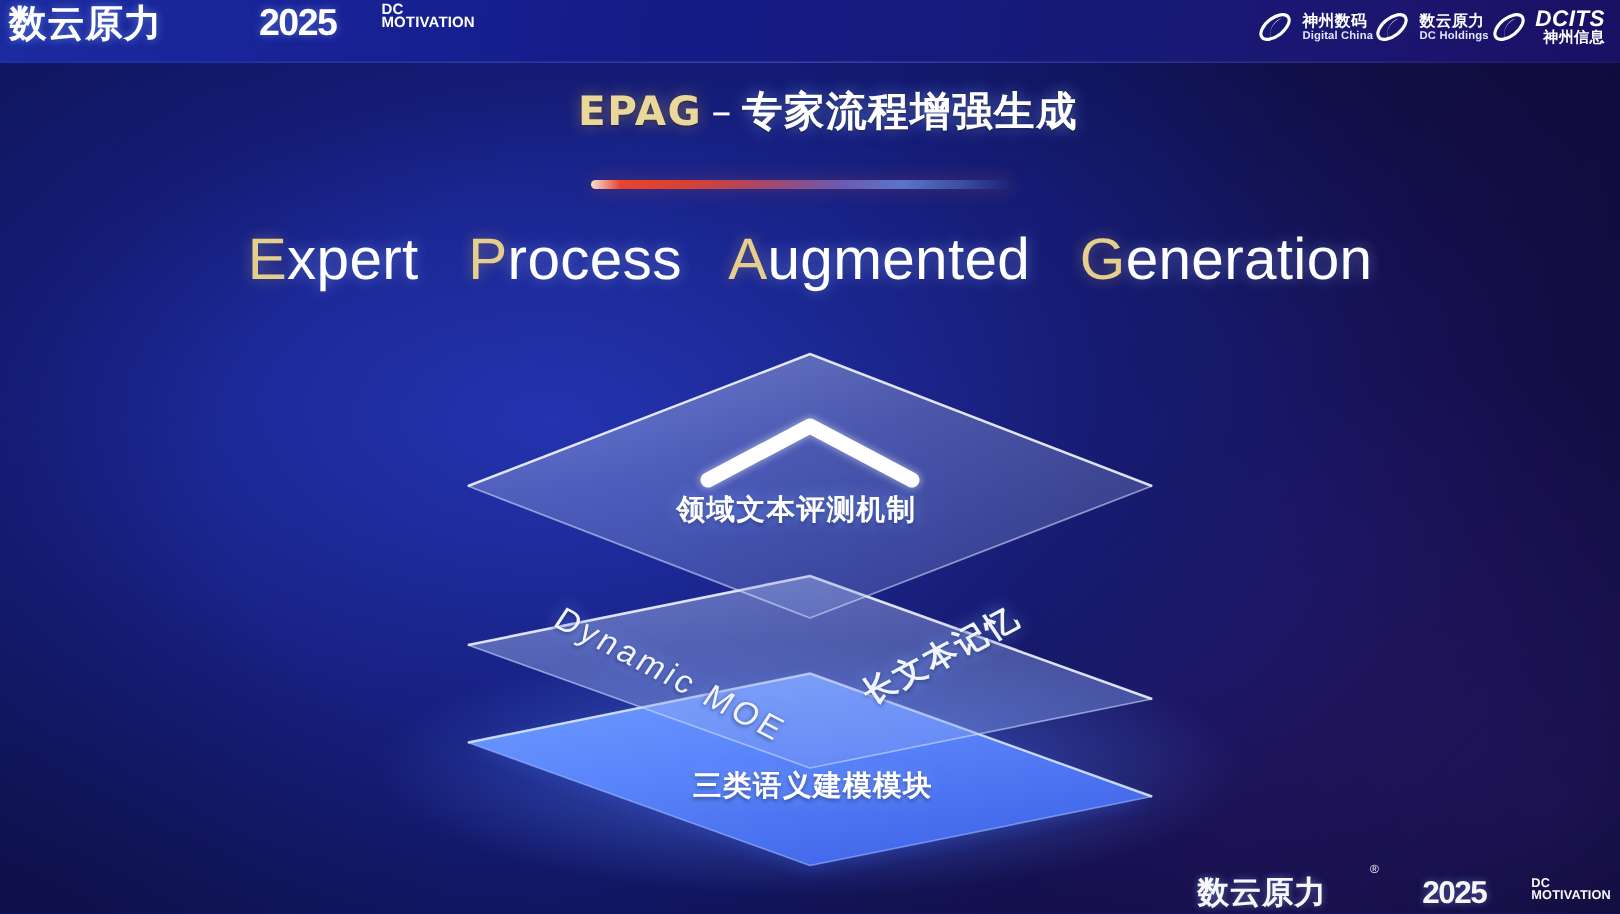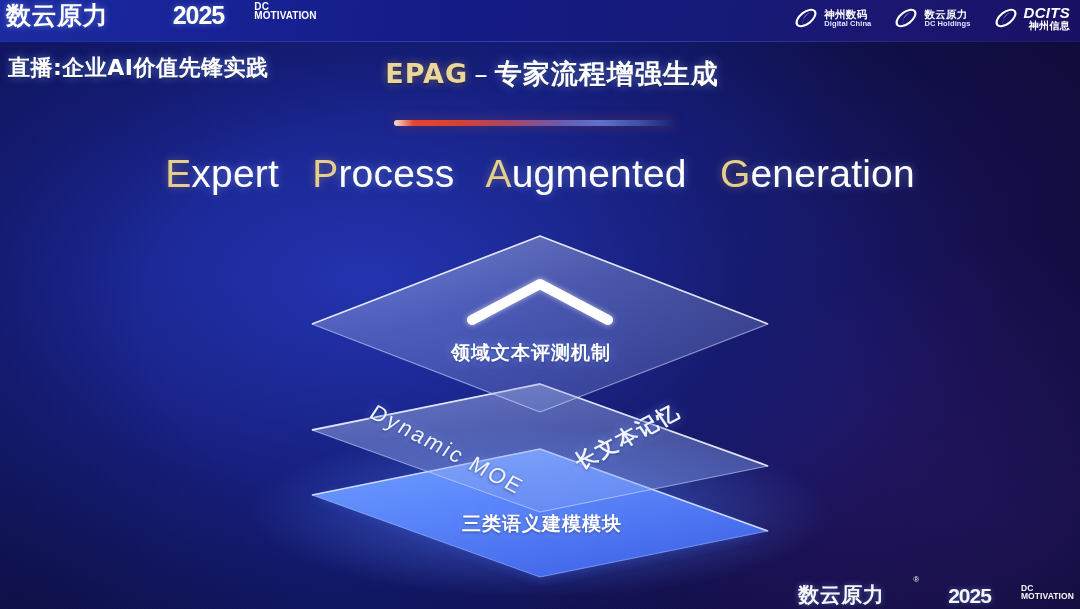--- a/index.html
+++ b/index.html
@@ -72,21 +72,21 @@
     position:absolute; left:8px; top:53px;
     font-family:"DejaVu Sans",sans-serif;
     font-size:22px; font-weight:bold; color:#ffffff; letter-spacing:.5px;
     text-shadow:0 0 8px rgba(130,170,255,.6), 0 1px 2px rgba(0,0,0,.5);
     white-space:nowrap;
   }
 
   
   #partner-logos{
     position:absolute; right:10px; top:5px;
-    display:flex; align-items:center; gap:22px;
+    display:flex; align-items:center; 
   }
   .partner{ display:flex; align-items:center; gap:5px; }
   .swirl{ width:26px; height:26px; flex:none; }
   .plabels{ display:flex; flex-direction:column; line-height:1; }
   .p-cn{ font-family:"DejaVu Sans",sans-serif; font-size:10.5px; font-weight:bold; color:#fff; letter-spacing:.3px;}
   .p-en{ font-size:7.5px; font-weight:bold; color:#dfe6ff; letter-spacing:.1px; margin-top:0;}
   .p-big{ font-size:15px; font-weight:bold; color:#fff; font-style:italic; letter-spacing:.3px;}
 
   
   #main-title{
@@ -139,21 +139,21 @@
 
   
   #stack{ position:absolute; left:0; top:0; width:1080px; height:609px; }
 
   .plate-label{
     position:absolute; white-space:nowrap;
     font-family:"DejaVu Sans",sans-serif;
     color:#ffffff; font-weight:bold;
     text-shadow:0 0 10px rgba(120,160,255,.75),0 1px 3px rgba(10,14,60,.6);
   }
-  #label-top   { left:451px; top:340px; font-size:19px; letter-spacing:1px;}
+  #label-top   { left:451px; top:327px; font-size:19px; letter-spacing:1px;}
   #label-bottom{ left:462px; top:511px; font-size:19px; letter-spacing:1px;}
 
   #label-moe{
     left:379px; top:400px; font-size:22px; letter-spacing:2.5px;
     font-family:"Liberation Sans","DejaVu Sans",sans-serif; font-weight:normal;
     transform:rotate(27.5deg) skewX(-6deg);
     transform-origin:left top;
     color:#f2f5ff;
   }
   #label-mem{
@@ -177,21 +177,20 @@
   <div class="brandlogo" id="brand-top">
     <span class="brand-cn">数云原力</span>
     <span class="brand-reg">®</span>
     <span class="brand-year">2025</span>
     <span class="brand-dcwrap">
       <span class="brand-dc">DC</span>
       <span class="brand-mot">MOTIVATION</span>
     </span>
   </div>
 
-  <div id="live-subtitle">直播:企业AI价值先锋实践</div>
 
   <div id="partner-logos">
 
     <div class="partner">
       <svg class="swirl" viewBox="0 0 40 40">
         <ellipse cx="20" cy="20" rx="17" ry="9" fill="none" stroke="#ffffff" stroke-width="3.2" transform="rotate(-38 20 20)"></ellipse>
         <path d="M27 11 C17 14, 13 26, 16 31 C13 23, 19 15, 27 11 Z" fill="#ffffff"></path>
       </svg>
       <span class="plabels">
         <span class="p-cn">神州数码</span>

